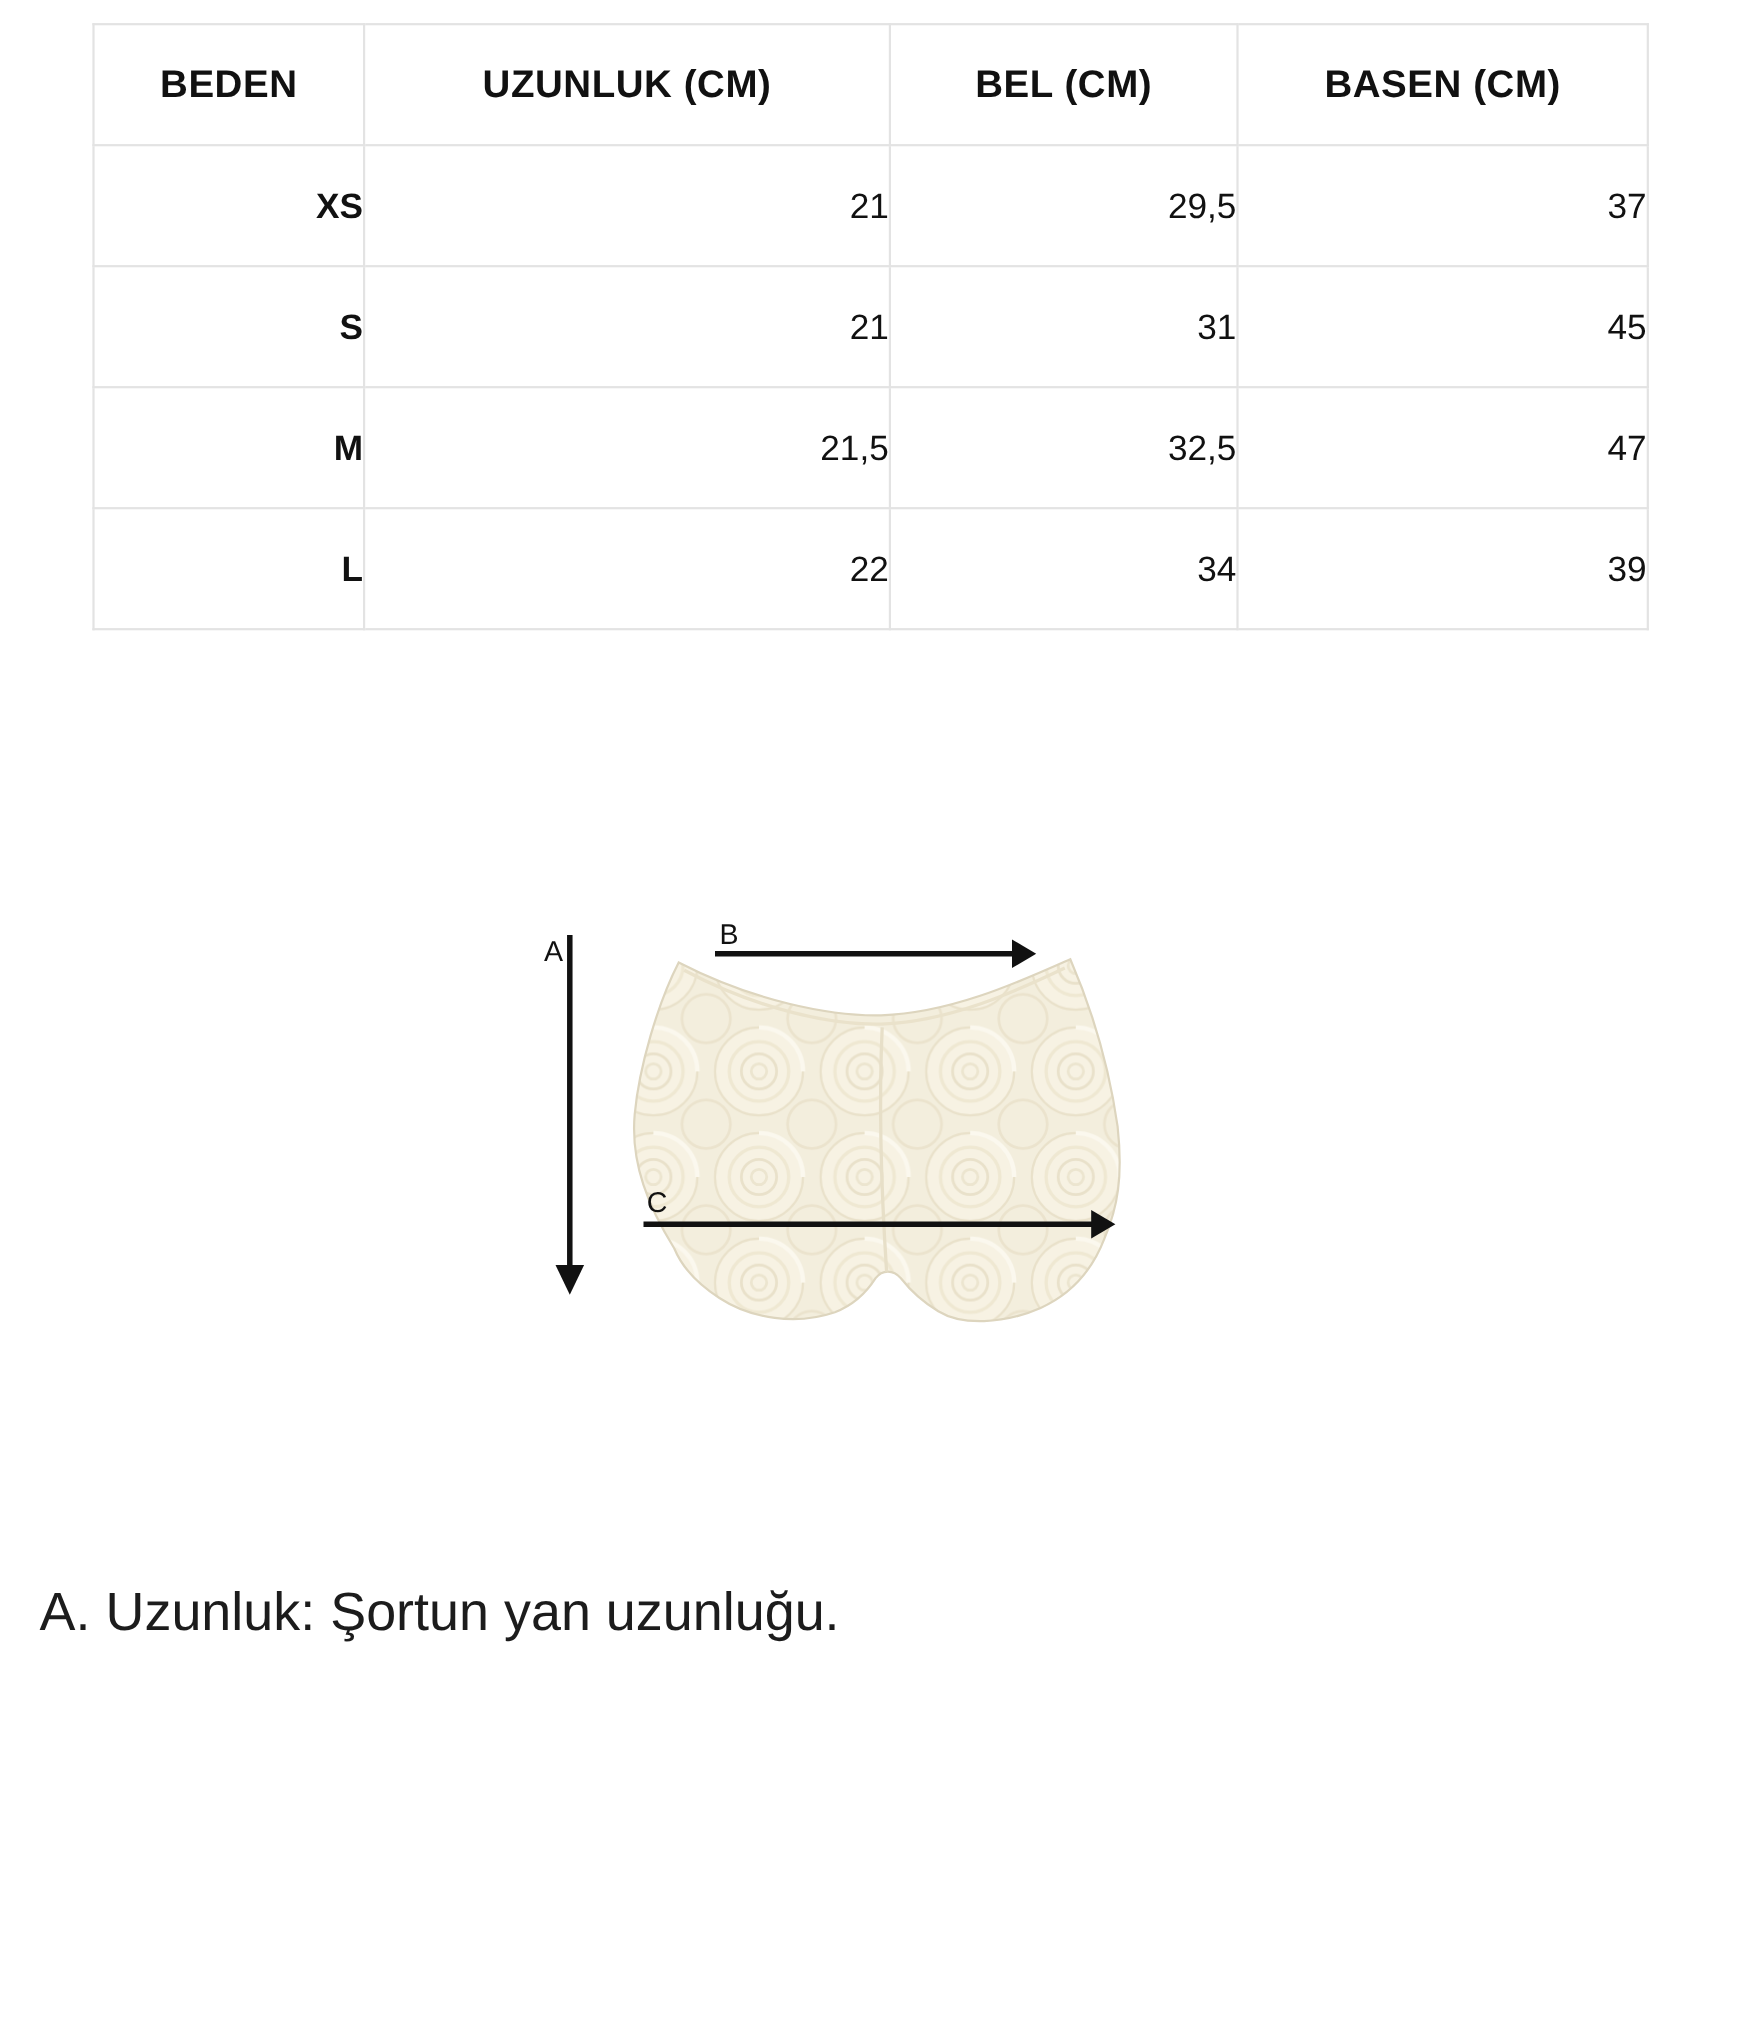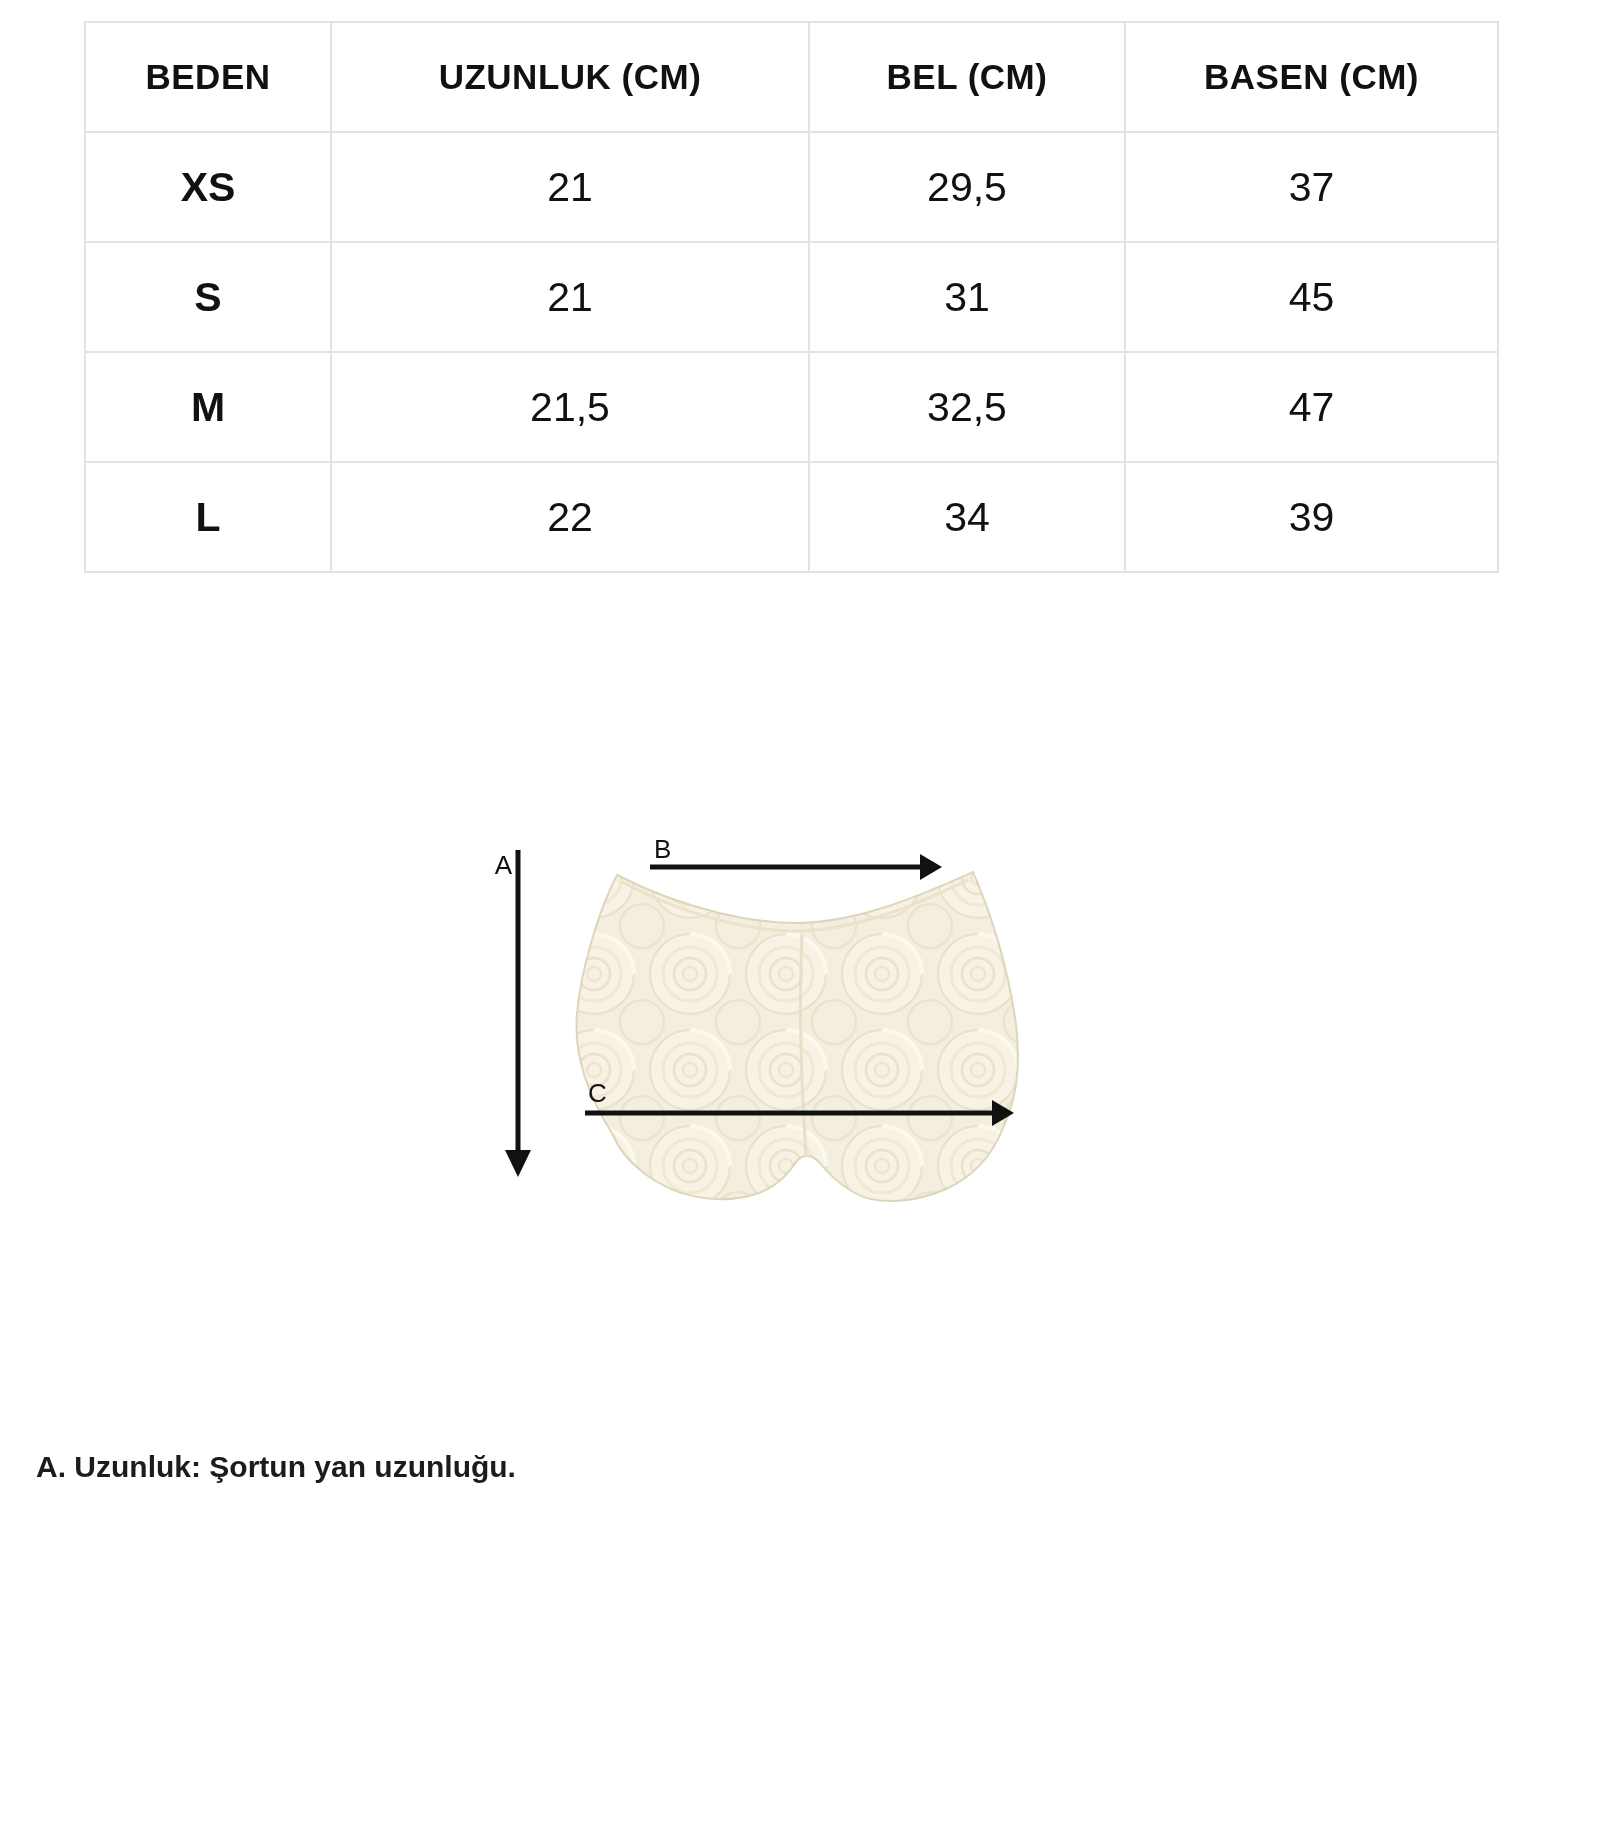--- a/index.html
+++ b/index.html
@@ -35,23 +35,24 @@
     background: #ffffff;
     padding: 0;
   }
   table.size-table th {
     font-size: 35px;
     font-weight: 700;
     color: #111111;
     letter-spacing: 0.5px;
   }
   table.size-table td {
-    font-size: 41px;
+    font-size: 32px;
     font-weight: 400;
     color: #111111;
+    text-align: right;
   }
   table.size-table td.size-cell {
     font-weight: 700;
   }
 
   
   .diagram {
     position: absolute;
     left: 450px;
     top: 830px;
@@ -67,23 +68,23 @@
 
   
   .notes {
     position: absolute;
     left: 36px;
     top: 1430px;
     width: 1485px;
   }
   .notes p {
     margin: 0 0 40px 0;
-    font-size: 30px;
+    font-size: 49px;
     line-height: 73px;
-    font-weight: 700;
+    font-weight: 400;
     color: #1c1c1c;
   }
   .notes p:last-child { margin-bottom: 0; }
 </style>
 </head>
 <body>
 
 <div class="page">
 
   <table class="size-table">

